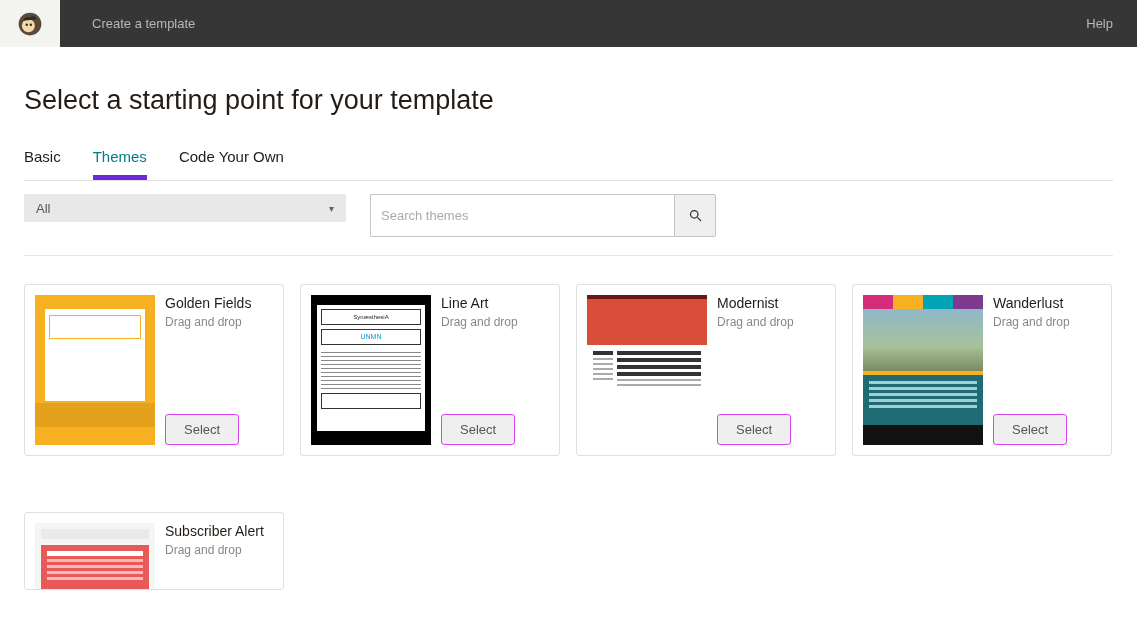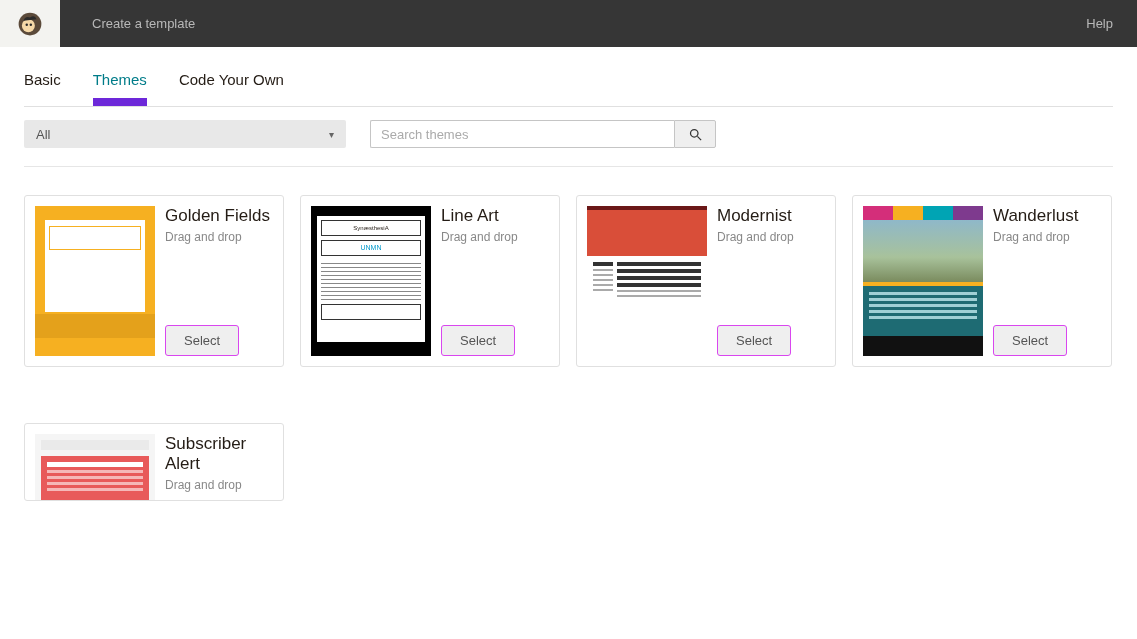--- a/index.html
+++ b/index.html
@@ -12,41 +12,41 @@
 .breadcrumb { padding-left: 32px; flex: 1; }
 .help { padding-right: 24px; }
 
 
 .page { padding: 24px; }
 h1 { font-size: 27px; font-weight: 500; color: #241c15; margin: 14px 0 32px 0; }
 
 
 .tabs { display: flex; gap: 32px; border-bottom: 1px solid #e0e0e0; margin-bottom: 13px; }
 .tab { font-size: 15px; color: #241c15; padding-bottom: 10px; cursor: pointer; }
-.tab.active { color: #007c89; border-bottom: 8px solid #6d28d9; font-weight: 500; }
+.tab.active { color: #007c89; border-bottom: 5px solid #6d28d9; font-weight: 500; }
 
 
 .filter-row { display: flex; gap: 24px; margin-bottom: 18px; }
 .dropdown { width: 322px; height: 28px; background: #e8e8e8; border: none; border-radius: 2px; display: flex; align-items: center; justify-content: space-between; padding: 0 12px; font-size: 13px; color: #555; cursor: pointer; }
 .chevron { font-size: 10px; color: #666; }
-.search-wrap { display: flex; width: 346px; height: 28px; }
+.search-wrap { display: flex; width: 346px; height: 43px; }
 .search-input { flex: 1; border: 1px solid #c5c5c5; border-right: none; border-radius: 2px 0 0 2px; padding: 0 10px; font-size: 13px; color: #555; outline: none; }
 .search-input::placeholder { color: #aaa; }
 .search-btn { width: 42px; border: 1px solid #c5c5c5; background: #efefef; border-radius: 0 2px 2px 0; display: flex; align-items: center; justify-content: center; cursor: pointer; }
 .search-btn svg { width: 15px; height: 15px; }
 
 hr.divider { border: none; border-top: 1px solid #e6e6e6; margin: 0 0 28px 0; }
 
 
 h2.section { font-size: 17px; font-weight: 500; color: #363636; margin: 12px 0 14px 0; }
 .grid { display: flex; gap: 16px; flex-wrap: wrap; margin-bottom: 56px; }
 .card { width: 260px; border: 1px solid #e0e0e0; border-radius: 3px; padding: 10px; display: flex; gap: 10px; background: #fff; }
 .thumb { width: 120px; height: 150px; background: #f5f5f5; flex-shrink: 0; overflow: hidden; }
 .card-body { flex: 1; display: flex; flex-direction: column; }
-.card-title { font-size: 17px; color: #241c15; margin-bottom: 4px; }
+.card-title { font-size: 14px; color: #241c15; margin-bottom: 4px; }
 .card-sub { font-size: 12px; color: #888; }
 .select-btn { margin-top: auto; align-self: flex-start; background: #efefef; border: 1px solid #d946ef; border-radius: 3px; padding: 7px 18px; font-size: 13px; color: #555; cursor: pointer; }
 
 
 .th-golden { background: #f6b021; position: relative; }
 .th-golden::before { content: ""; position: absolute; top: 14px; left: 10px; right: 10px; height: 92px; background: #fff; }
 .th-golden::after { content: ""; position: absolute; bottom: 18px; left: 0; right: 0; height: 24px; background: #e4a11b; }
 .th-golden-inner { position: absolute; top: 20px; left: 14px; right: 14px; border: 1px solid #f6b021; height: 24px; background: #fff; }
 
 .th-line { background: #fff; border: 6px solid #000; border-bottom-width: 14px; border-top-width: 10px; position: relative; padding: 4px; }
@@ -85,20 +85,21 @@
         <circle cx="12" cy="17" r="1.5" fill="#2a2a2a"></circle>
         <circle cx="17" cy="17" r="1.5" fill="#2a2a2a"></circle>
         <path d="M8 12 Q10 6 16 8 Q22 4 24 10" fill="#2a2a2a"></path>
       </svg>
   </div>
   <div class="breadcrumb">Create a template</div>
   <div class="help">Help</div>
 </div>
 
 <div class="page">
+  <h1>Select a starting point for your template</h1>
 
   <div class="tabs">
     <div class="tab">Basic</div>
     <div class="tab active">Themes</div>
     <div class="tab">Code Your Own</div>
   </div>
 
   <div class="filter-row">
     <div class="dropdown">
       <span>All</span>

